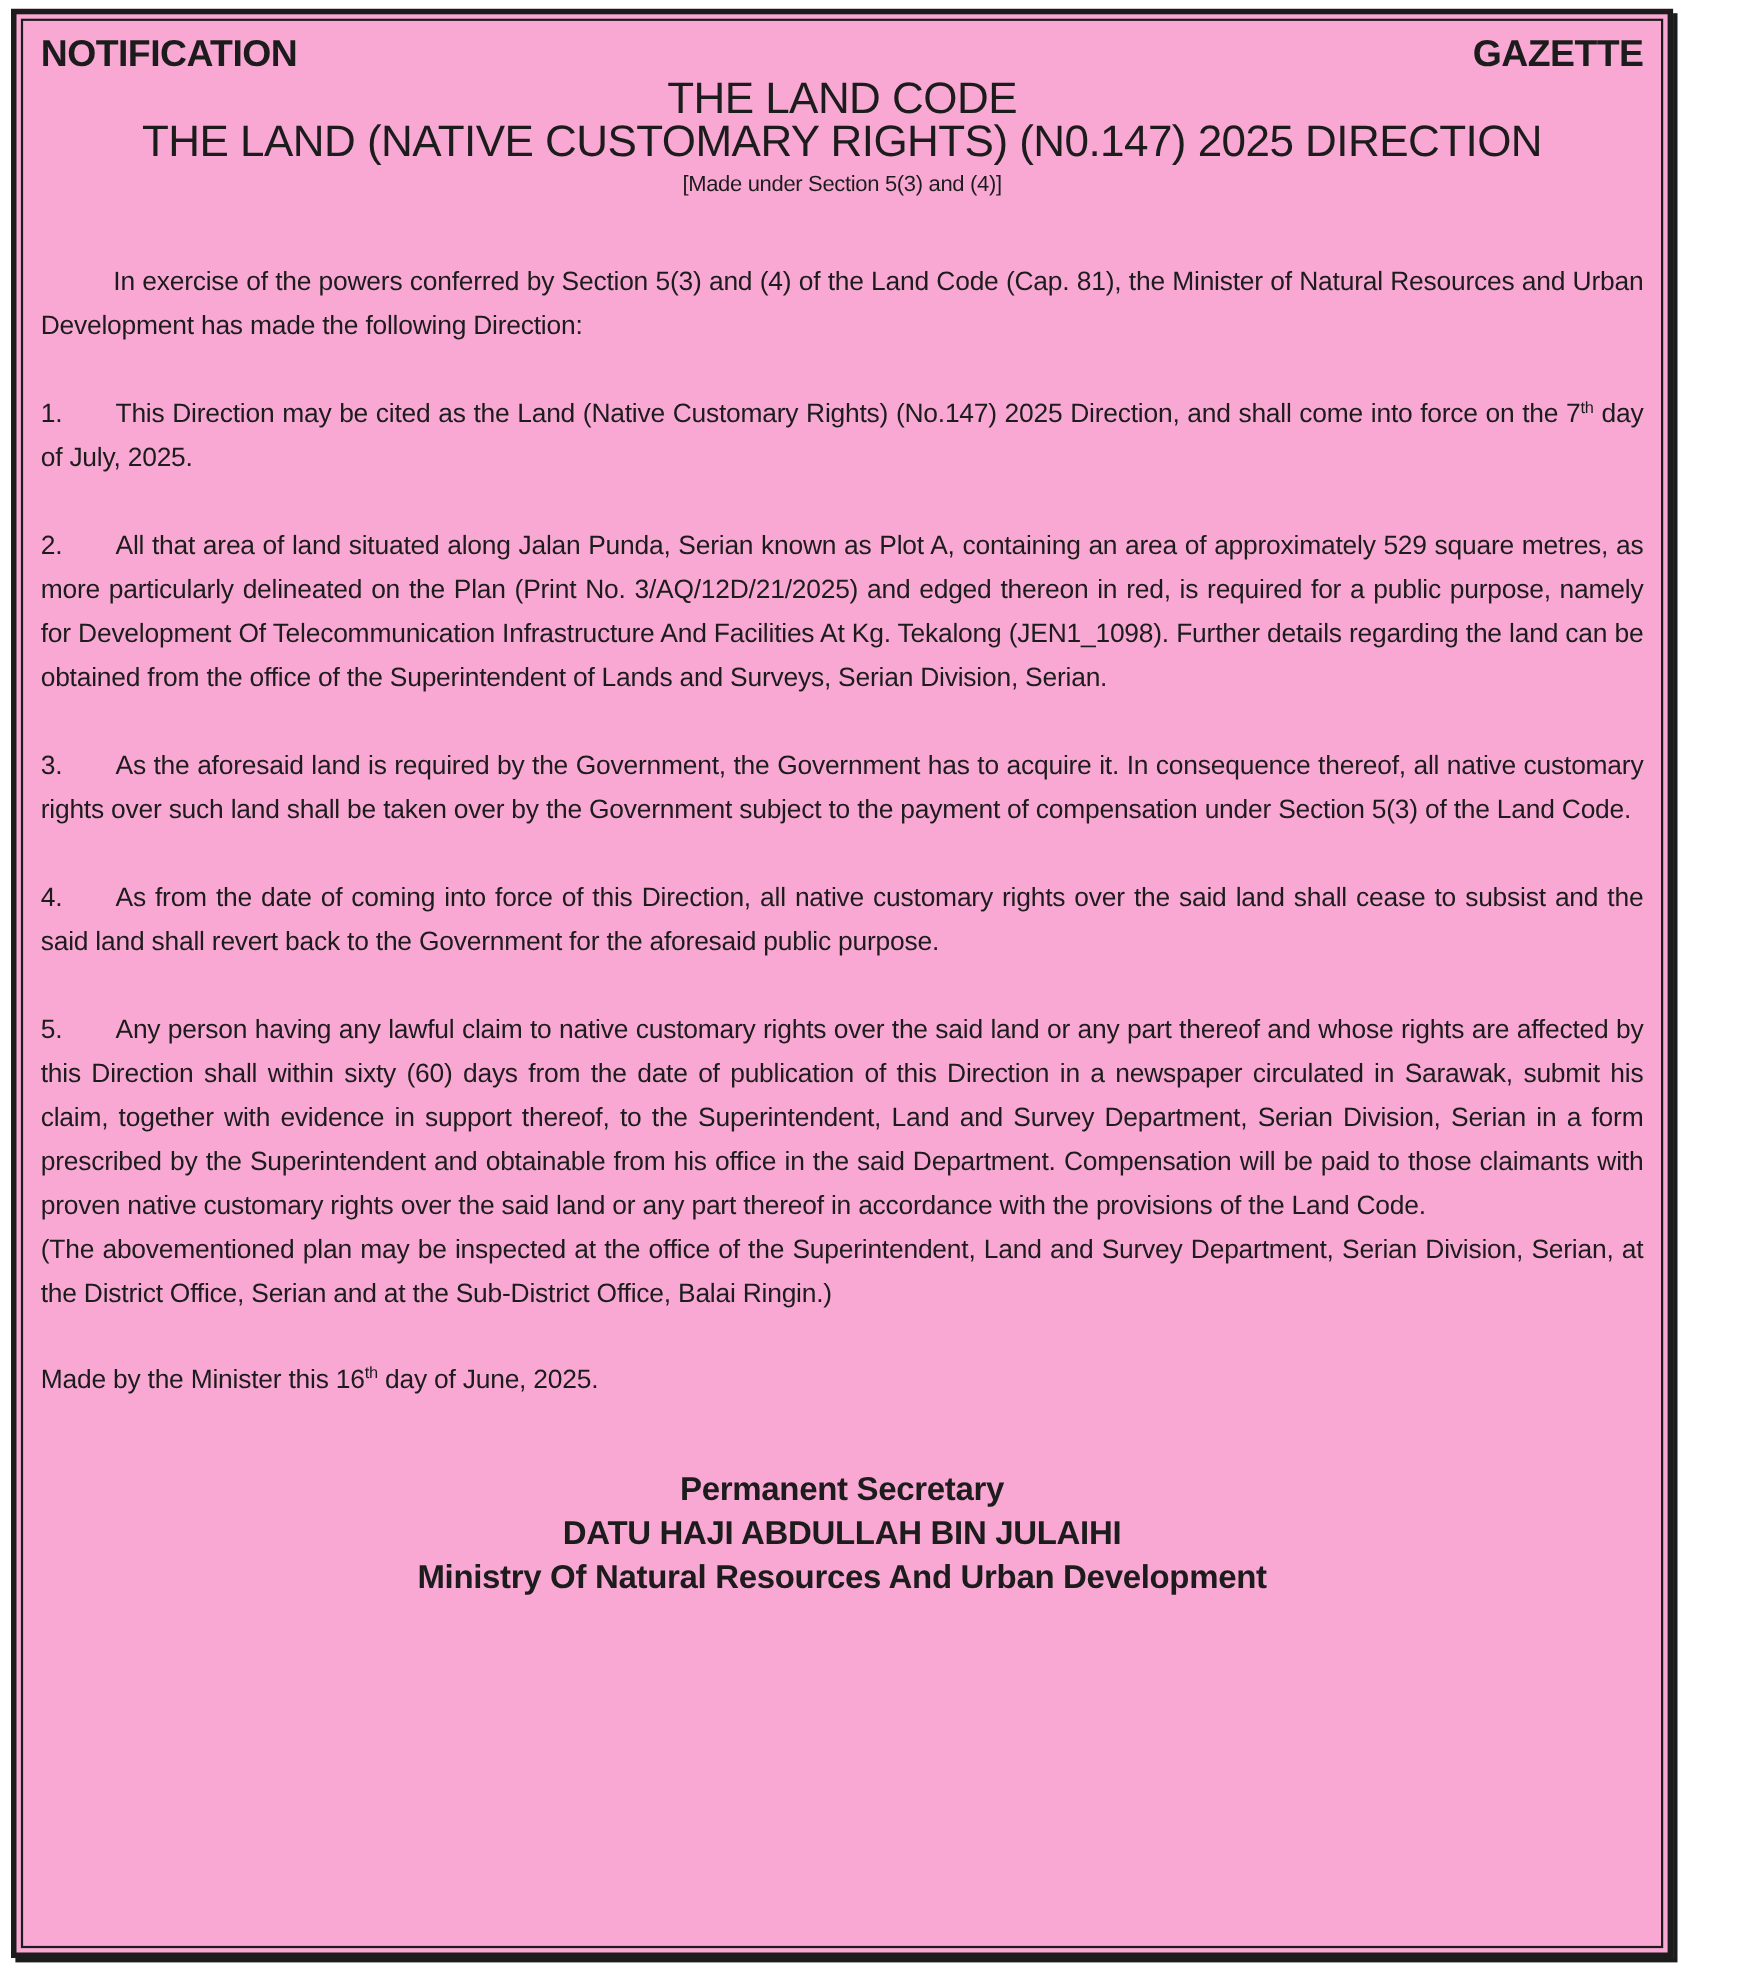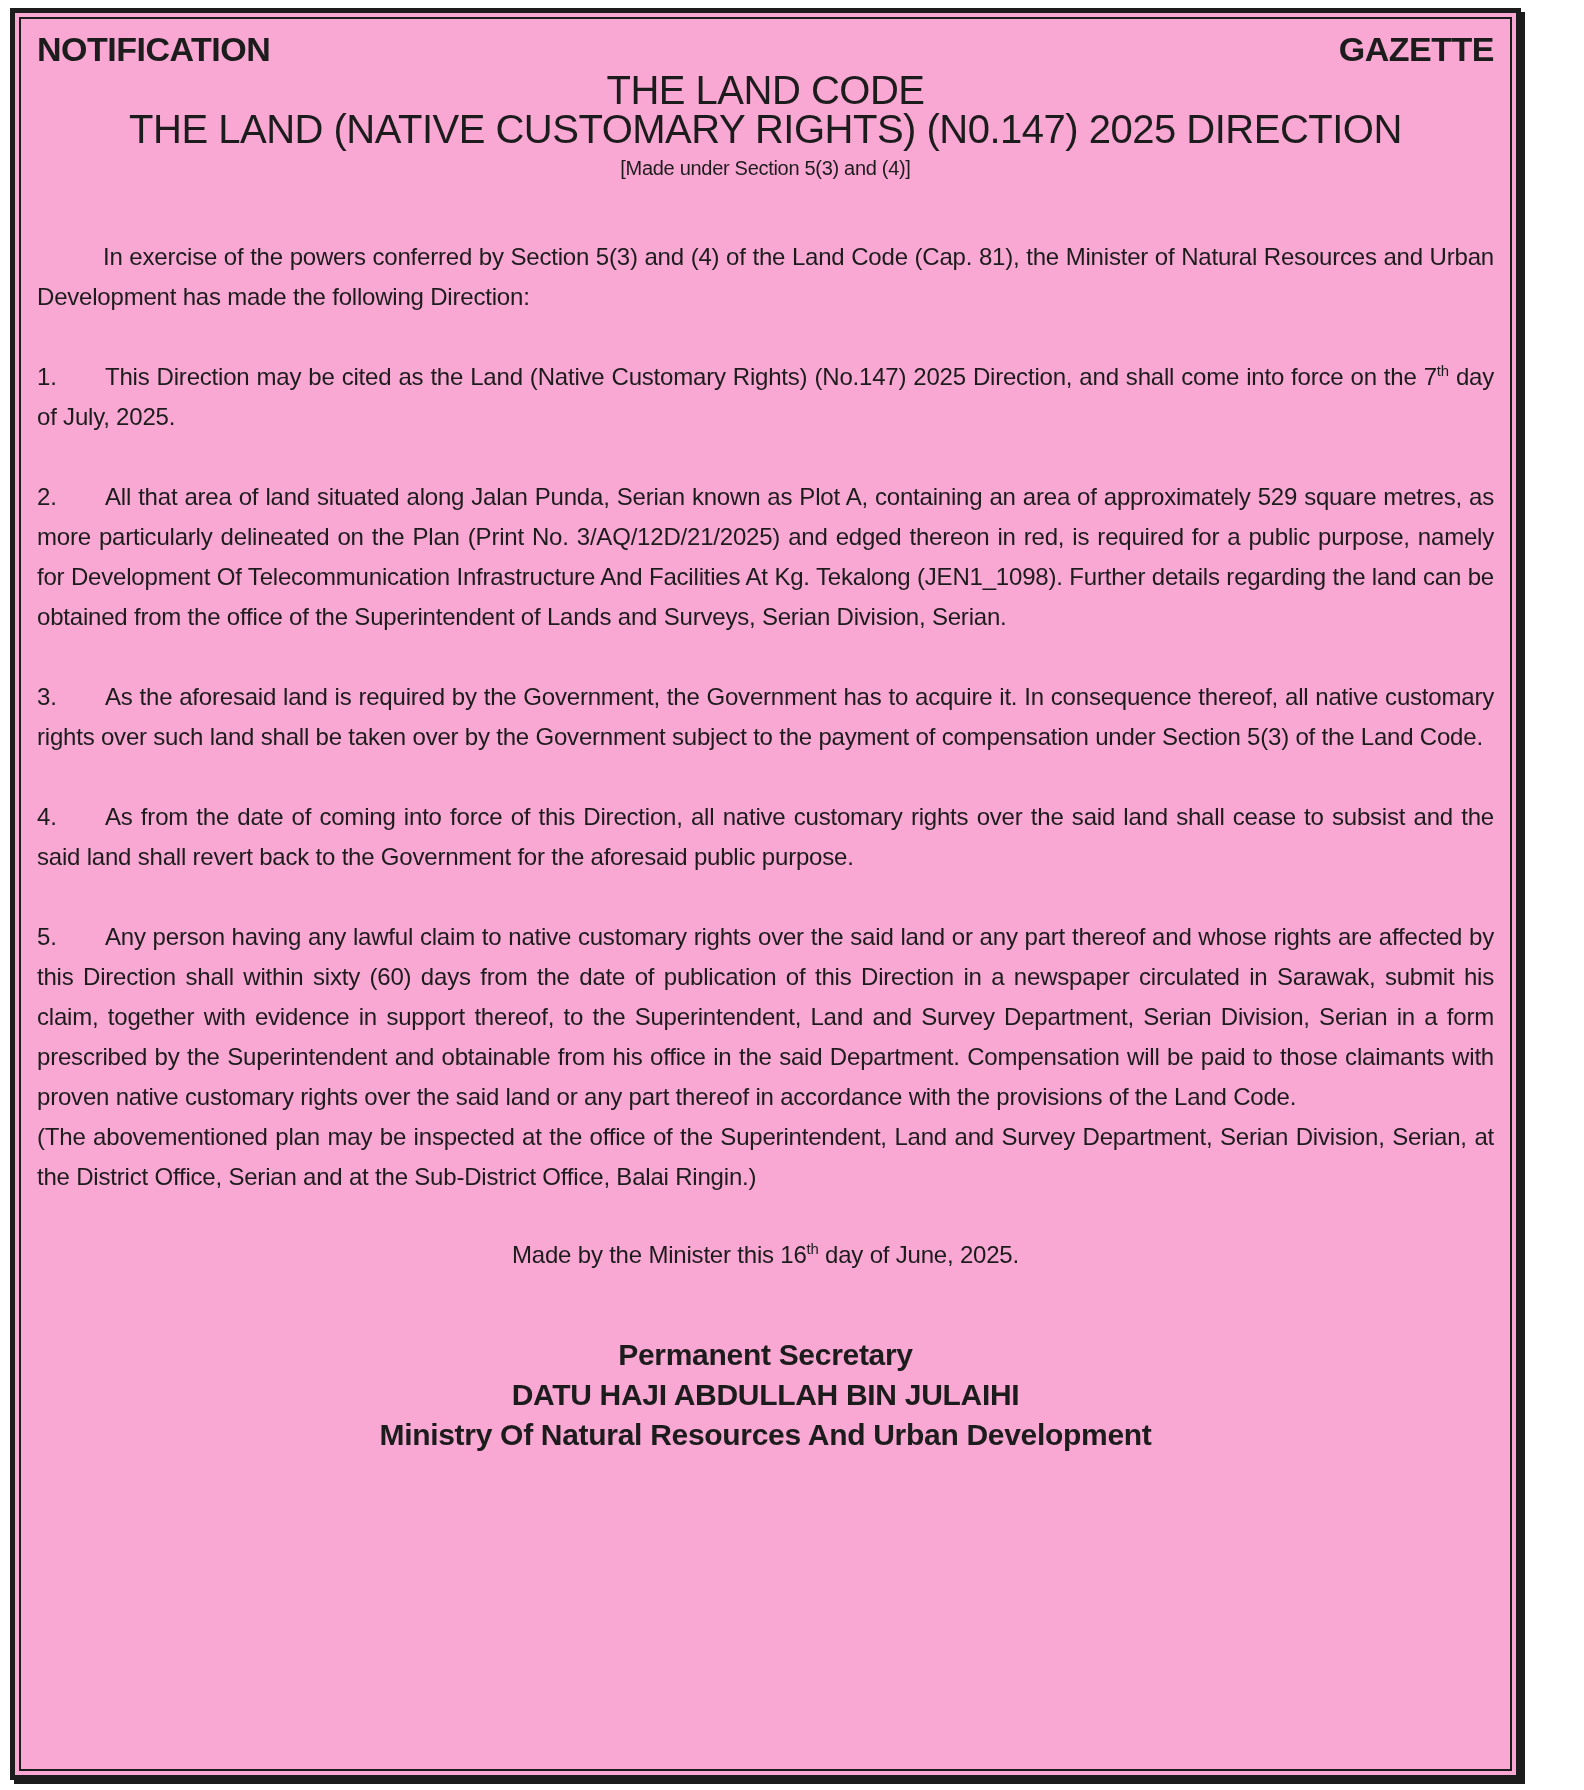--- a/index.html
+++ b/index.html
@@ -70,21 +70,20 @@
     text-indent: 66px;
   }
   .clause { margin-top: 40px; }
   .clause-num {
     display: inline-block;
     width: 68px;
   }
   .note { }
   .made {
     margin-top: 38px;
-    text-align: center;
   }
   sup {
     font-size: 62%;
     line-height: 0;
     vertical-align: super;
   }
   .sig-block {
     margin-top: 60px;
     text-align: center;
     font-weight: 700;

